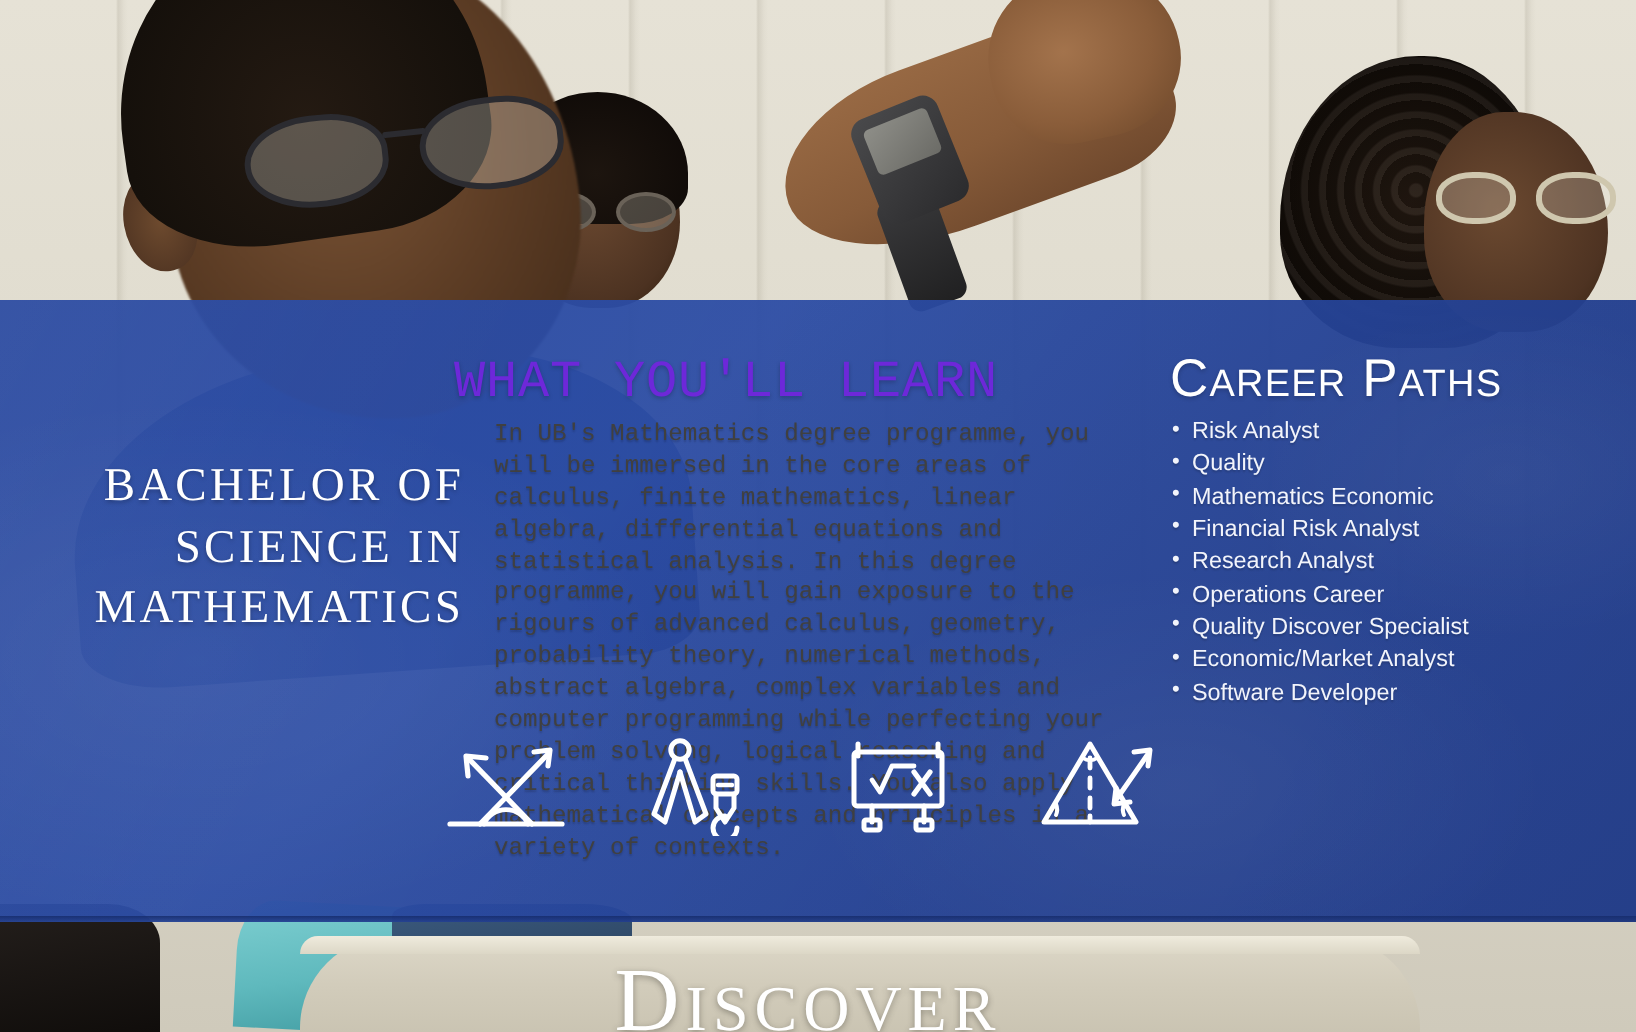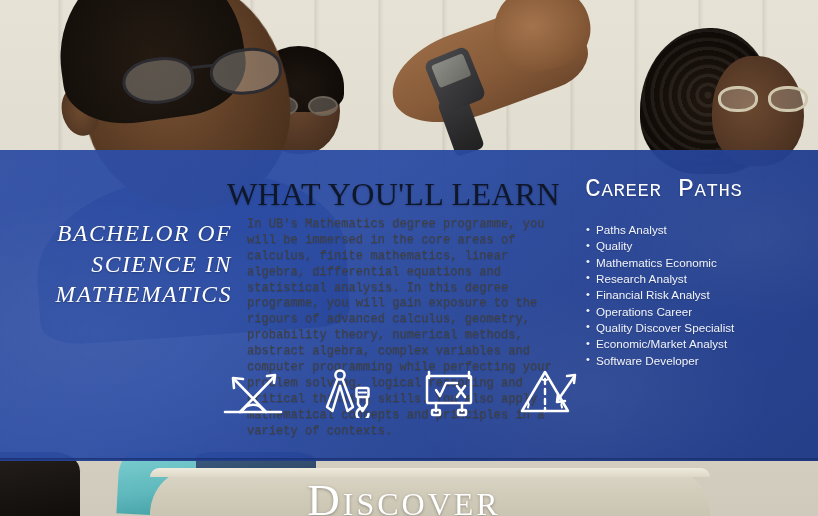--- a/index.html
+++ b/index.html
@@ -202,53 +202,52 @@
   }
   .panel-bot-line {
     position:absolute; left:0; top:458px; width:818px; height:3px;
     background:linear-gradient(180deg, rgba(22,44,108,0.85), rgba(22,44,108,0.25));
   }
 
   
   .content { position:absolute; left:0; top:150px; width:818px; height:311px; }
 
   .degree-title {
-    position:absolute; left:14px; top:68px; width:218px;
+    position:absolute; left:14px; top:78px; width:218px;
     text-align:right;
     font-family:"Liberation Serif", serif;
     font-size:23.5px; line-height:1.30;
     letter-spacing:1.6px;
     color:#ffffff;
     text-shadow:0 1px 2px rgba(0,0,0,0.28);
-    font-style:italic;
   }
 
   .col-learn { position:absolute; left:227px; top:26px; width:330px; }
   .h-learn {
-    font-family:Liberation Serif, serif;
-    font-size:32px; letter-spacing:0.4px;
-    color:#0f172a; white-space:nowrap;
+    font-family:Liberation Mono, monospace;
+    font-size:26px; letter-spacing:0.4px;
+    color:#6d28d9; white-space:nowrap;
     text-shadow:0 1px 2px rgba(0,0,0,0.22);
     margin-bottom:4px;
   }
   .p-learn {
     font-family:Liberation Mono, monospace;
     font-size:12.1px; line-height:1.315;
     color:#404040; text-align:left;
     text-shadow:0 1px 1px rgba(0,0,0,0.18);
     margin-left:20px;
   }
 
   .col-career { position:absolute; left:585px; top:24px; width:230px; }
   .h-career {
-    font-family:Liberation Mono, monospace;
+    font-family:Liberation Sans, sans-serif;
     font-variant:small-caps; font-size:26.5px;
     letter-spacing:0.6px; color:#ffffff;
     text-shadow:0 1px 2px rgba(0,0,0,0.22);
-    margin-bottom:18px;
+    margin-bottom:3px;
   }
   .career-list { list-style:none; }
   .career-list li {
     font-family:"Liberation Sans", sans-serif;
     font-size:11.7px; line-height:1.395;
     color:#f2f4fb; padding-left:11px; position:relative;
     text-shadow:0 1px 1px rgba(0,0,0,0.18);
   }
   .career-list li:before {
     content:"\2022"; position:absolute; left:1px; top:-0.5px;
@@ -331,25 +330,25 @@
     <div class="degree-title">BACHELOR OF SCIENCE IN MATHEMATICS</div>
 
     <div class="col-learn">
       <div class="h-learn">WHAT YOU'LL LEARN</div>
       <div class="p-learn">In UB's Mathematics degree programme, you will be immersed in the core areas of calculus, finite mathematics, linear algebra, differential equations and statistical analysis. In this degree programme, you will gain exposure to the rigours of advanced calculus, geometry, probability theory, numerical methods, abstract algebra, complex variables and computer programming while perfecting your problem solving, logical reasoning and critical thinking skills. You also apply mathematical concepts and principles in a variety of contexts.</div>
     </div>
 
     <div class="col-career">
       <div class="h-career">Career Paths</div>
       <ul class="career-list">
-        <li>Paths Analyst</li>
+        <li>Risk Analyst</li>
         <li>Quality</li>
         <li>Mathematics Economic</li>
+        <li>Financial Risk Analyst</li>
         <li>Research Analyst</li>
-        <li>Financial Risk Analyst</li>
         <li>Operations Career</li>
         <li>Quality Discover Specialist</li>
         <li>Economic/Market Analyst</li>
         <li>Software Developer</li>
       </ul>
     </div>
 
     <div class="icon-row">
 
       <span>

